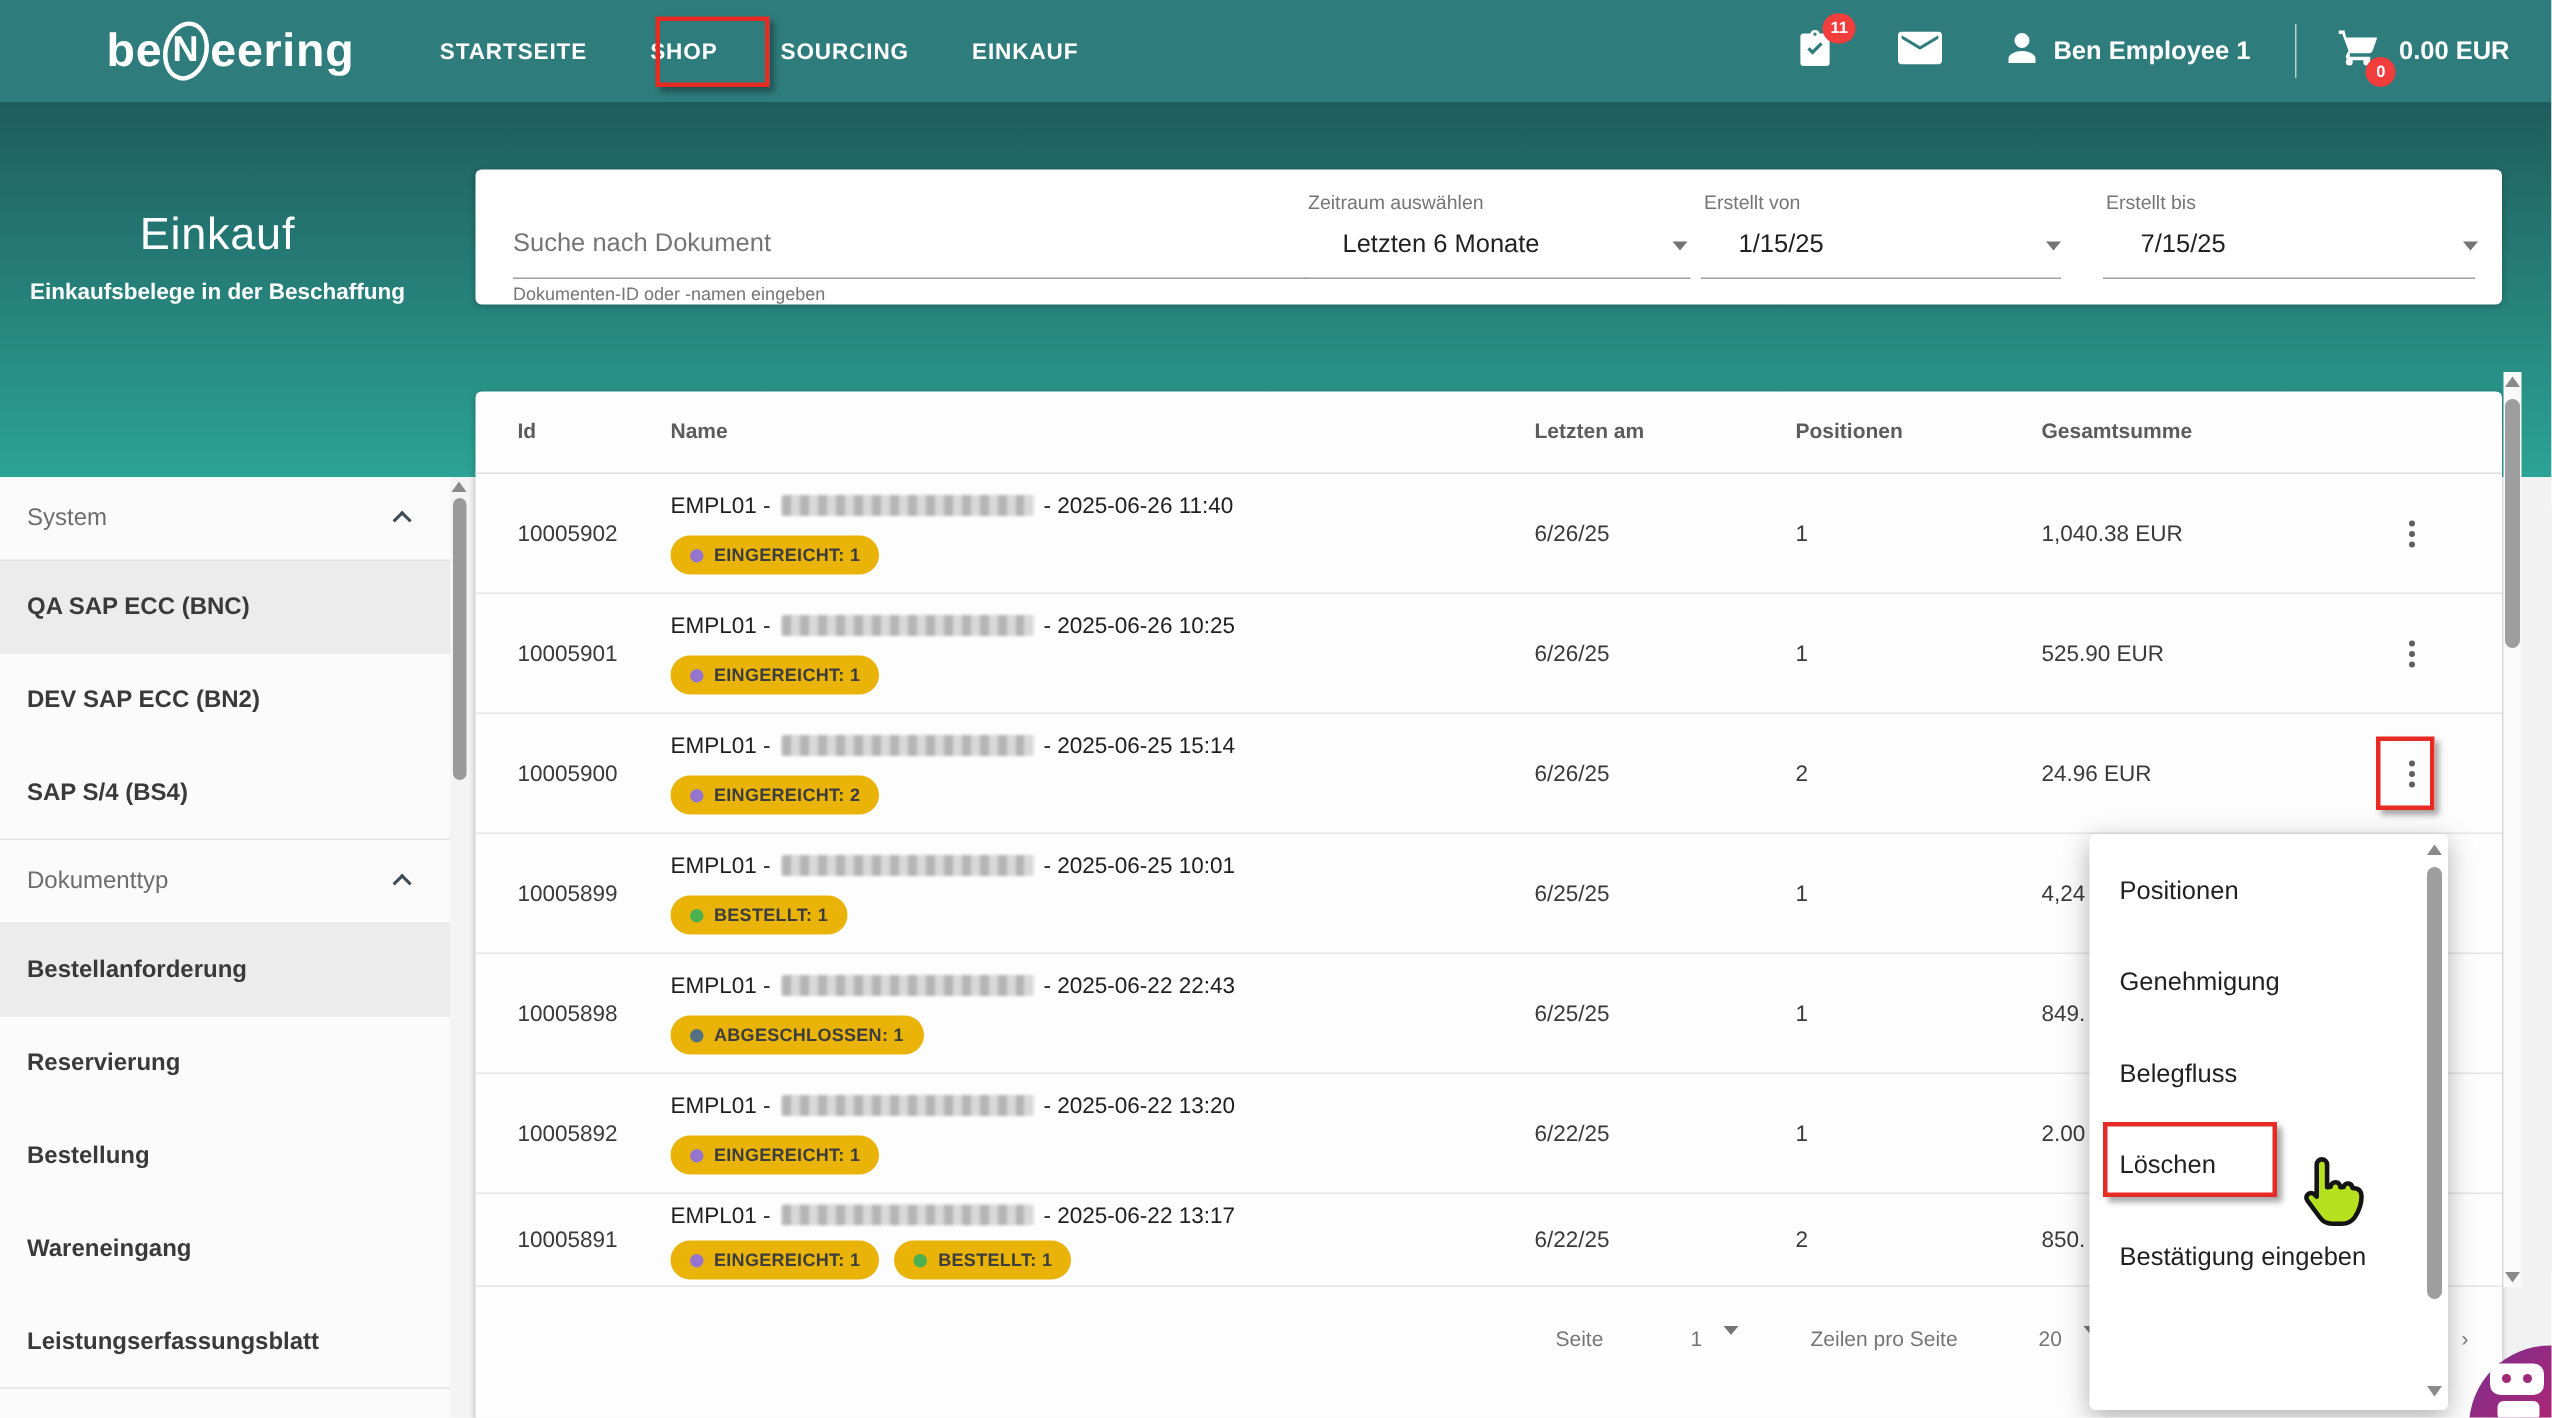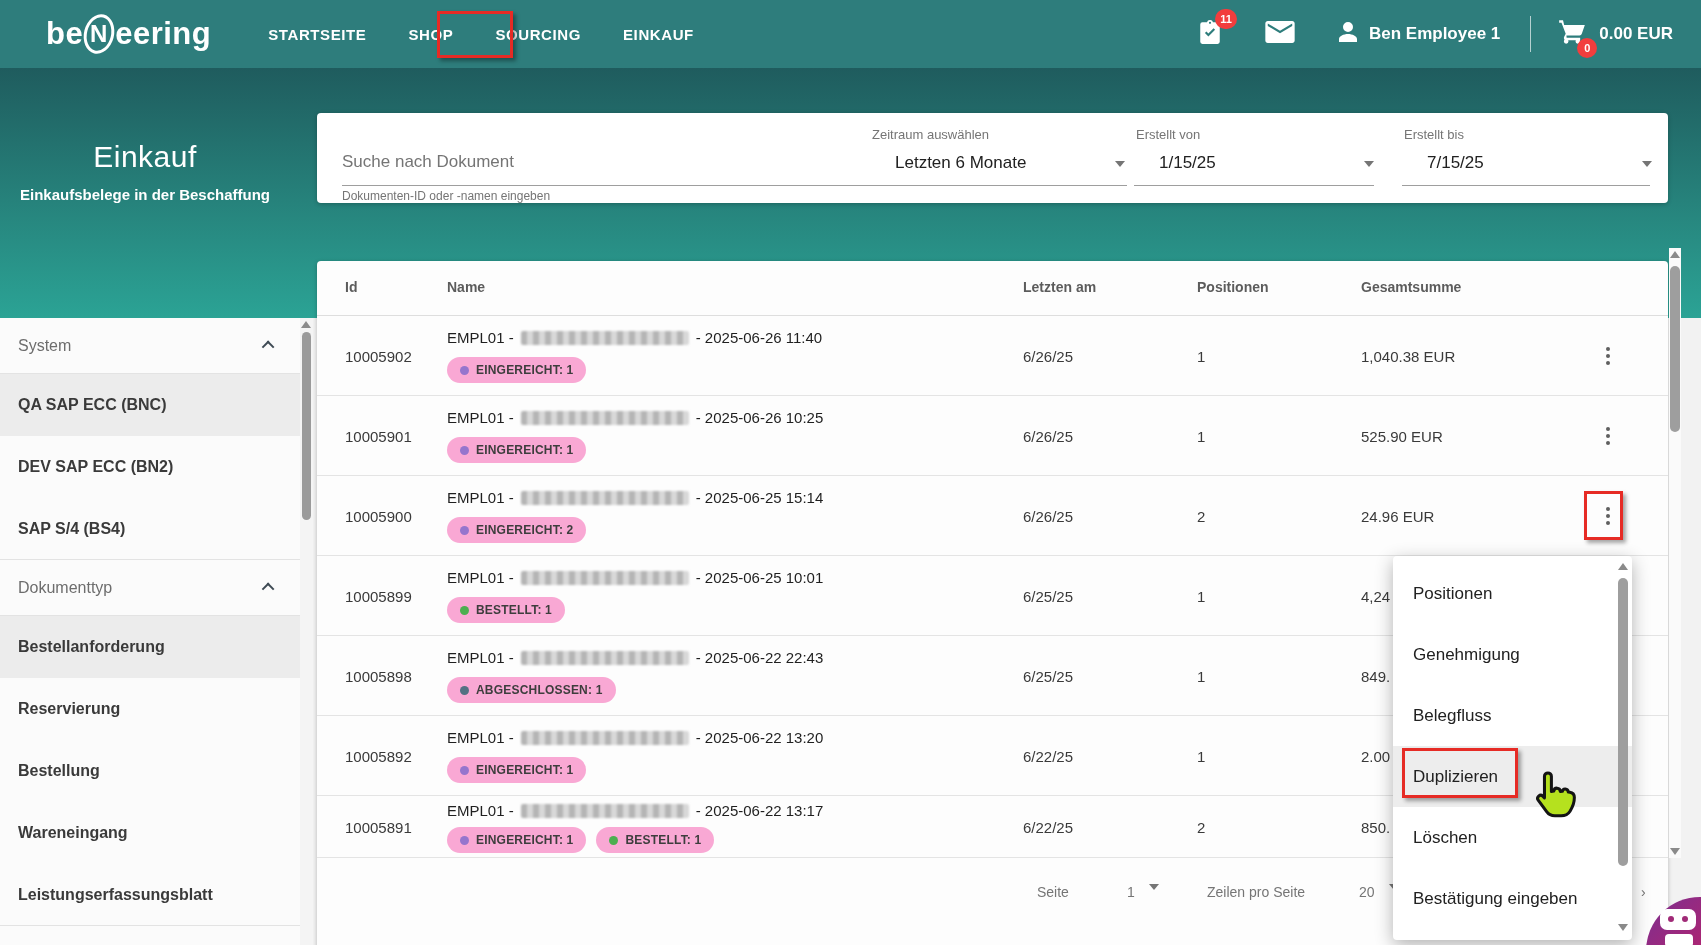--- a/index.html
+++ b/index.html
@@ -4,21 +4,21 @@
 <style>
   * { margin:0; padding:0; box-sizing:border-box; }
   html,body { width:1701px; height:945px; overflow:hidden; }
   body { font-family:"Liberation Sans", sans-serif; background:#f2f2f2; }
   .screen { position:relative; width:1701px; height:945px; overflow:hidden; }
 
   
   .topnav { position:absolute; left:0; top:0; width:1701px; height:68px;
     background:#2e7d7c; display:flex; align-items:center; z-index:20; }
   .logo { display:flex; align-items:center; color:#fff; font-size:31px; font-weight:600;
-    letter-spacing:.5px; margin-left:46px; }
+    letter-spacing:.5px; margin-left:71px; }
   .logo .n-circle { display:inline-flex; align-items:center; justify-content:center;
     width:30px; height:40px; border:3px solid #fff; border-radius:50%;
     transform:rotate(14deg); margin:0 1px; }
   .logo .n-circle span { transform:rotate(-14deg); font-weight:700; font-size:24px; }
   .nav-items { display:flex; margin-left:36px; }
   .nav-item { color:#fff; font-weight:700; font-size:15px; letter-spacing:.6px;
     padding:26px 0; margin:0 21px; cursor:pointer; }
   .topnav-right { margin-left:auto; display:flex; align-items:center; margin-right:28px; }
   .icon-btn { position:relative; margin:0 21px; display:flex; align-items:center; cursor:pointer; }
   .badge { position:absolute; top:-8px; right:-14px; min-width:20px; height:20px; border-radius:10px;
@@ -85,21 +85,21 @@
   .t-row .rcreated { position:absolute; left:706px; top:50%; transform:translateY(-50%); font-size:15px; color:#3a3a3a; }
   .t-row .rpos { position:absolute; left:880px; top:50%; transform:translateY(-50%); font-size:15px; color:#3a3a3a; }
   .t-row .rtotal { position:absolute; left:1044px; top:50%; transform:translateY(-50%); font-size:15px; color:#3a3a3a; white-space:nowrap; }
   .mask { display:inline-block; width:168px; height:14px; vertical-align:-2px; margin:0 7px; border-radius:2px;
     background:repeating-linear-gradient(90deg,#b5b5b5 0 6px,#d8d8d8 6px 12px),
                repeating-linear-gradient(0deg,rgba(160,160,160,.7) 0 5px,rgba(225,225,225,.7) 5px 10px);
     filter:blur(1.2px); }
   .chips { position:absolute; left:130px; top:41px; display:flex; gap:10px; }
   .t-row.short .rname { top:6px; }
   .t-row.short .chips { top:31px; }
-  .chip { display:flex; align-items:center; height:26px; padding:0 13px; background:#f9a8d4;
+  .chip { display:flex; align-items:center; height:26px; padding:0 13px; background:#eab308;
     border-radius:13px; font-size:12px; font-weight:700; color:#3d3d3d; letter-spacing:.2px; }
   .chip .chip-dot { width:9px; height:9px; border-radius:50%; margin-right:7px; background:#999; }
   .chip[data-status="eingereicht"] .chip-dot { background:#9575cd; }
   .chip[data-status="bestellt"] .chip-dot { background:#4caf50; }
   .chip[data-status="abgeschlossen"] .chip-dot { background:#537183; }
   .kebab { position:absolute; left:1283px; top:50%; transform:translateY(-50%);
     display:flex; flex-direction:column; gap:3px; padding:6px; cursor:pointer; }
   .kebab i { width:4px; height:4px; border-radius:50%; background:#5f5f5f; }
 
   .pagination { position:absolute; left:4px; top:597px; width:100%; height:70px; }
@@ -408,21 +408,20 @@
   <div class="page-scrollbar">
     <span class="tri-up"></span>
     <span class="thumb"></span>
     <span class="tri-down"></span>
   </div>
 
   <div class="context-menu">
     <div class="menu-item">Positionen</div>
     <div class="menu-item">Genehmigung</div>
     <div class="menu-item">Belegfluss</div>
-    <div class="menu-item highlighted">Duplizieren</div>
     <div class="menu-item">Löschen</div>
     <div class="menu-item">Bestätigung eingeben</div>
     <div class="menu-scrollbar">
       <span class="tri-up"></span>
       <span class="thumb"></span>
       <span class="tri-down"></span>
     </div>
   </div>
 
   <div class="annot annot-nav"></div>

